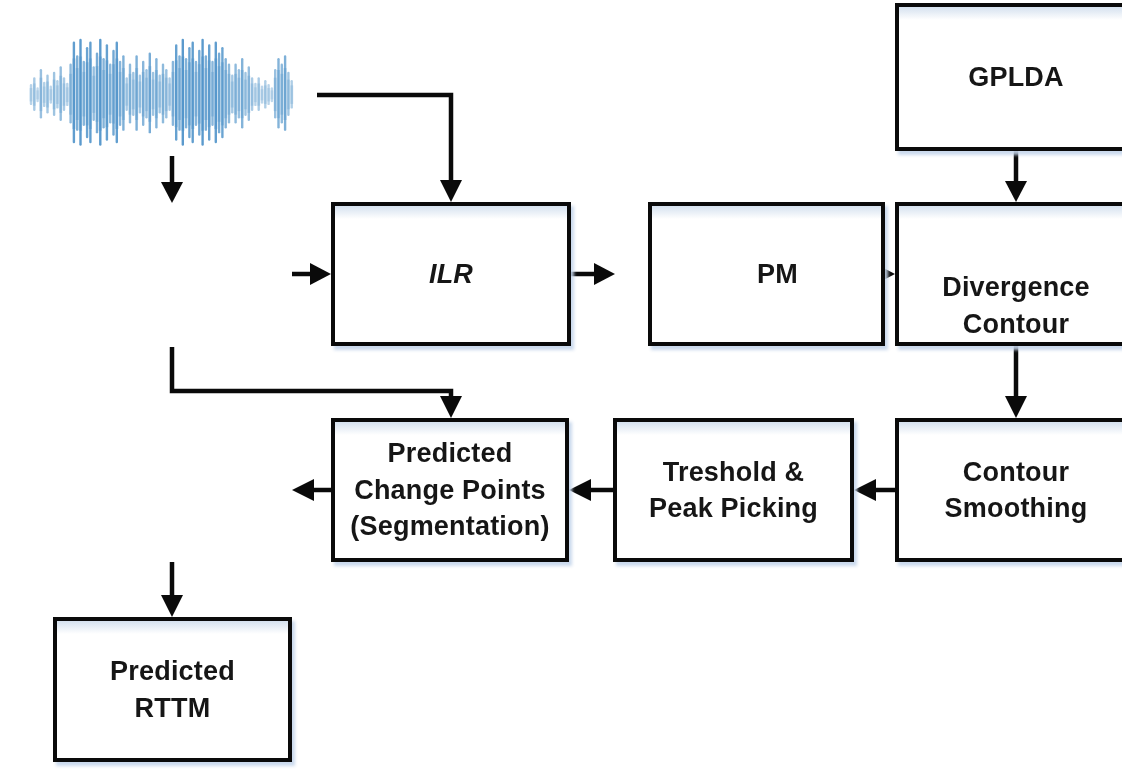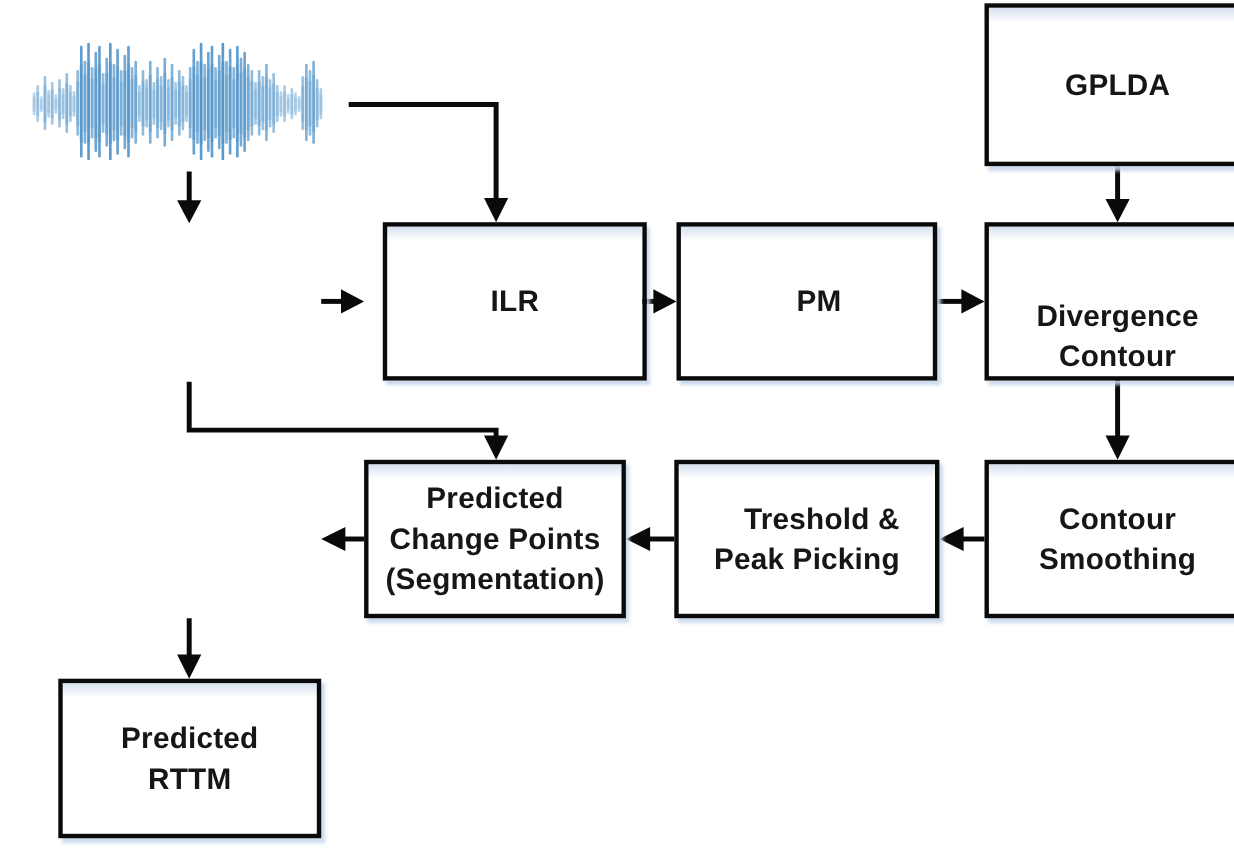--- a/index.html
+++ b/index.html
@@ -22,26 +22,26 @@
     justify-content: center;
     text-align: center;
     font-weight: bold;
     font-size: 27px;
     line-height: 1.35;
     color: #161616;
     white-space: pre-line;
     letter-spacing: 0.2px;
   }
   .box-vad          { left: 29px;  top: 202px; width: 239px; height: 145px; }
-  .box-ilr          { left: 324px; top: 202px; width: 240px; height: 144px; }
-  .box-pm           { left: 591px; top: 202px; width: 237px; height: 144px; padding-left: 22px; }
+  .box-ilr          { left: 307px; top: 202px; width: 240px; height: 144px; font-style: italic; }
+  .box-pm           { left: 624px; top: 202px; width: 237px; height: 144px; padding-left: 22px; }
   .box-divergence   { left: 871px; top: 202px; width: 242px; height: 144px; align-items: flex-end; }
   .box-gplda        { left: 871px; top: 3px;   width: 242px; height: 148px; }
   .box-contour      { left: 871px; top: 418px; width: 242px; height: 144px; }
-  .box-treshold     { left: 589px; top: 418px; width: 241px; height: 144px; text-align: right; }
+  .box-treshold     { left: 589px; top: 418px; width: 241px; height: 144px; }
   .box-segmentation { left: 307px; top: 418px; width: 238px; height: 144px; }
   .box-clustering   { left: 29px;  top: 417px; width: 239px; height: 145px; }
   .box-rttm         { left: 29px;  top: 617px; width: 239px; height: 145px; }
   .arrows, .waveform-svg { position: absolute; left: 0; top: 0; pointer-events: none; }
   .arrows line, .arrows polyline { stroke: #0a0a0a; stroke-width: 4.5; fill: none; }
   .arrows polygon { fill: #0a0a0a; stroke: none; }
 </style>
 </head>
 <body>
 

